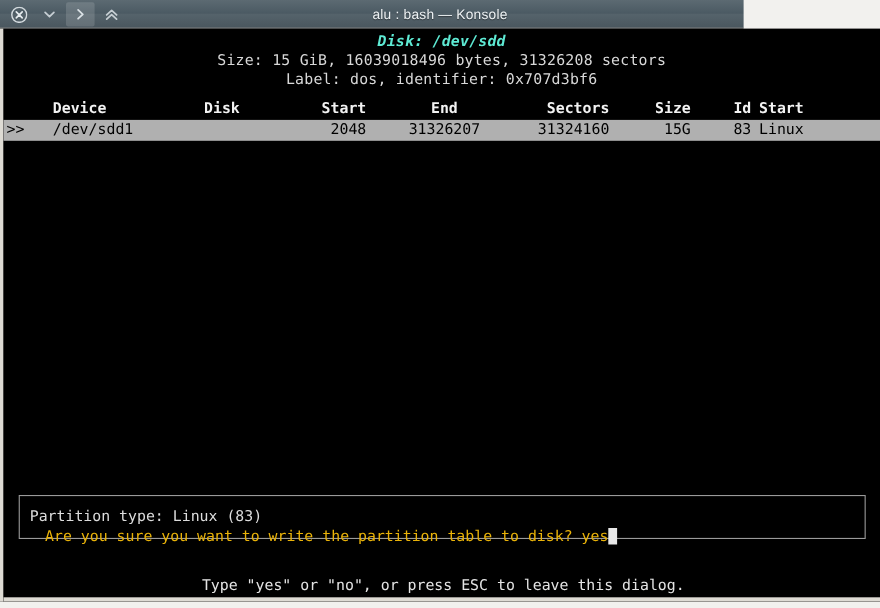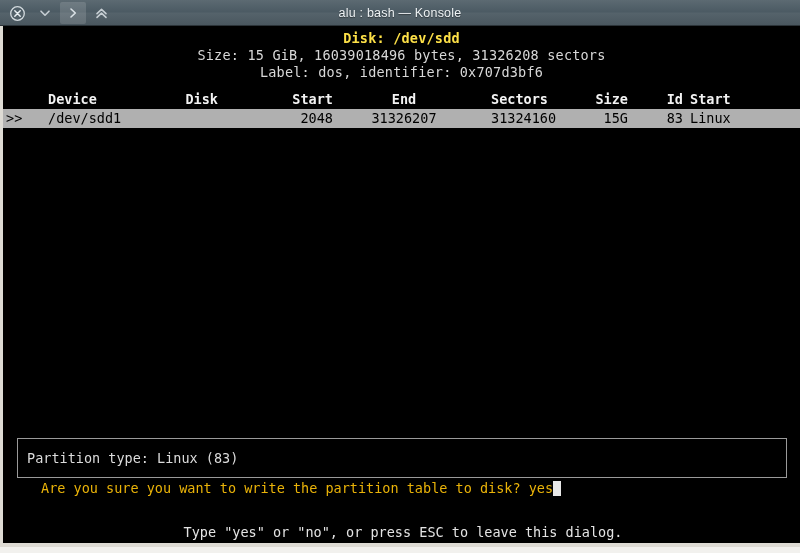--- a/index.html
+++ b/index.html
@@ -20,21 +20,21 @@
     width: 800px;
     height: 553px;
     background: #f2f1ee;
     box-sizing: border-box;
   }
 
   
   .titlebar {
     position: absolute;
     left: 0; top: 0;
-    width: 800px;
+    width: 676px;
     height: 26px;
     background: linear-gradient(to bottom, #5c6a72 0%, #4b5a63 48%, #55636b 52%, #4a575f 100%);
     border-bottom: 1px solid #2b3338;
     box-sizing: border-box;
   }
   .titlebar-buttons {
     position: absolute;
     left: 4px; top: 0;
     height: 26px;
     display: flex;
@@ -99,21 +99,22 @@
     text-align: center;
     padding-top: 4px;
   }
   .hdr-line {
     line-height: 17px;
     white-space: pre;
     letter-spacing: 0.2px;
   }
   .hdr-line.bold {
     font-weight: bold;
-    color: #fde047;
+    color: #5eead4;
+    font-style: italic;
   }
 
   
   .ptable {
     margin-top: 9px;
     position: relative;
   }
   .prow {
     position: relative;
     height: 19px;
@@ -133,28 +134,28 @@
     top: 0;
     white-space: pre;
   }
 
   
   .c-marker { left: 0px;   width: 30px; text-align: left; padding-left: 3px; }
   .c-device { left: 45px;  width: 120px; text-align: left; }
   .c-boot   { left: 150px; width: 65px;  text-align: right; }
   .c-start  { left: 238px; width: 92px;  text-align: right; }
   .c-end    { left: 355px; width: 92px;  text-align: center; }
-  .c-sect   { left: 488px; width: 85px;  }
+  .c-sect   { left: 466px; width: 85px;  text-align: right; }
   .c-size   { left: 563px; width: 62px;  text-align: right; }
   .c-id     { left: 632px; width: 48px;  text-align: right; }
   .c-type   { left: 687px; width: 100px; text-align: left; }
   .infobox {
     position: absolute;
     left: 14px;
-    top: 412px;
+    top: 424px;
     width: 770px;
     height: 40px;
     border: 1px solid #9a9a9a;
     box-sizing: border-box;
   }
   .infobox-text {
     position: absolute;
     left: 9px;
     top: 11px;
     white-space: pre;

